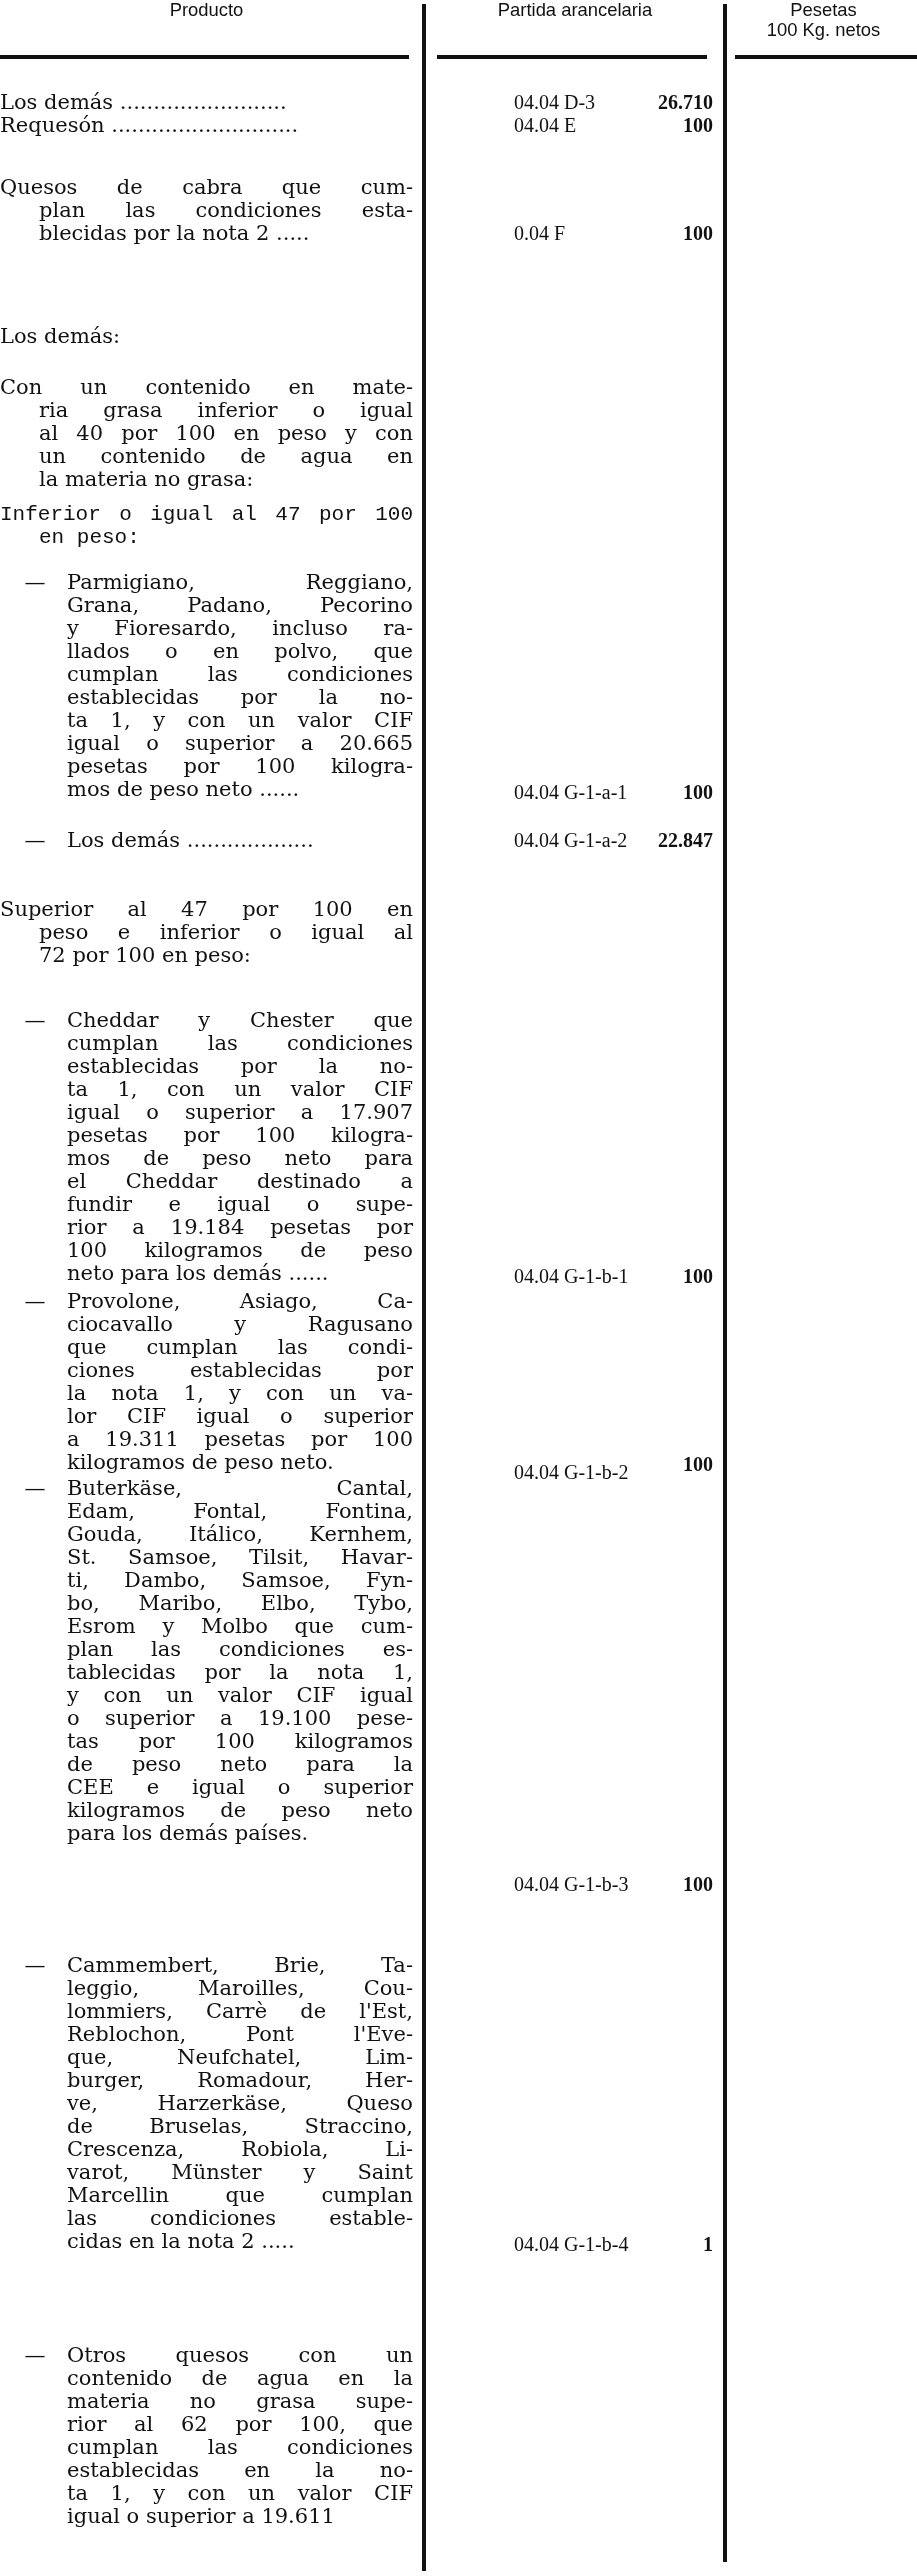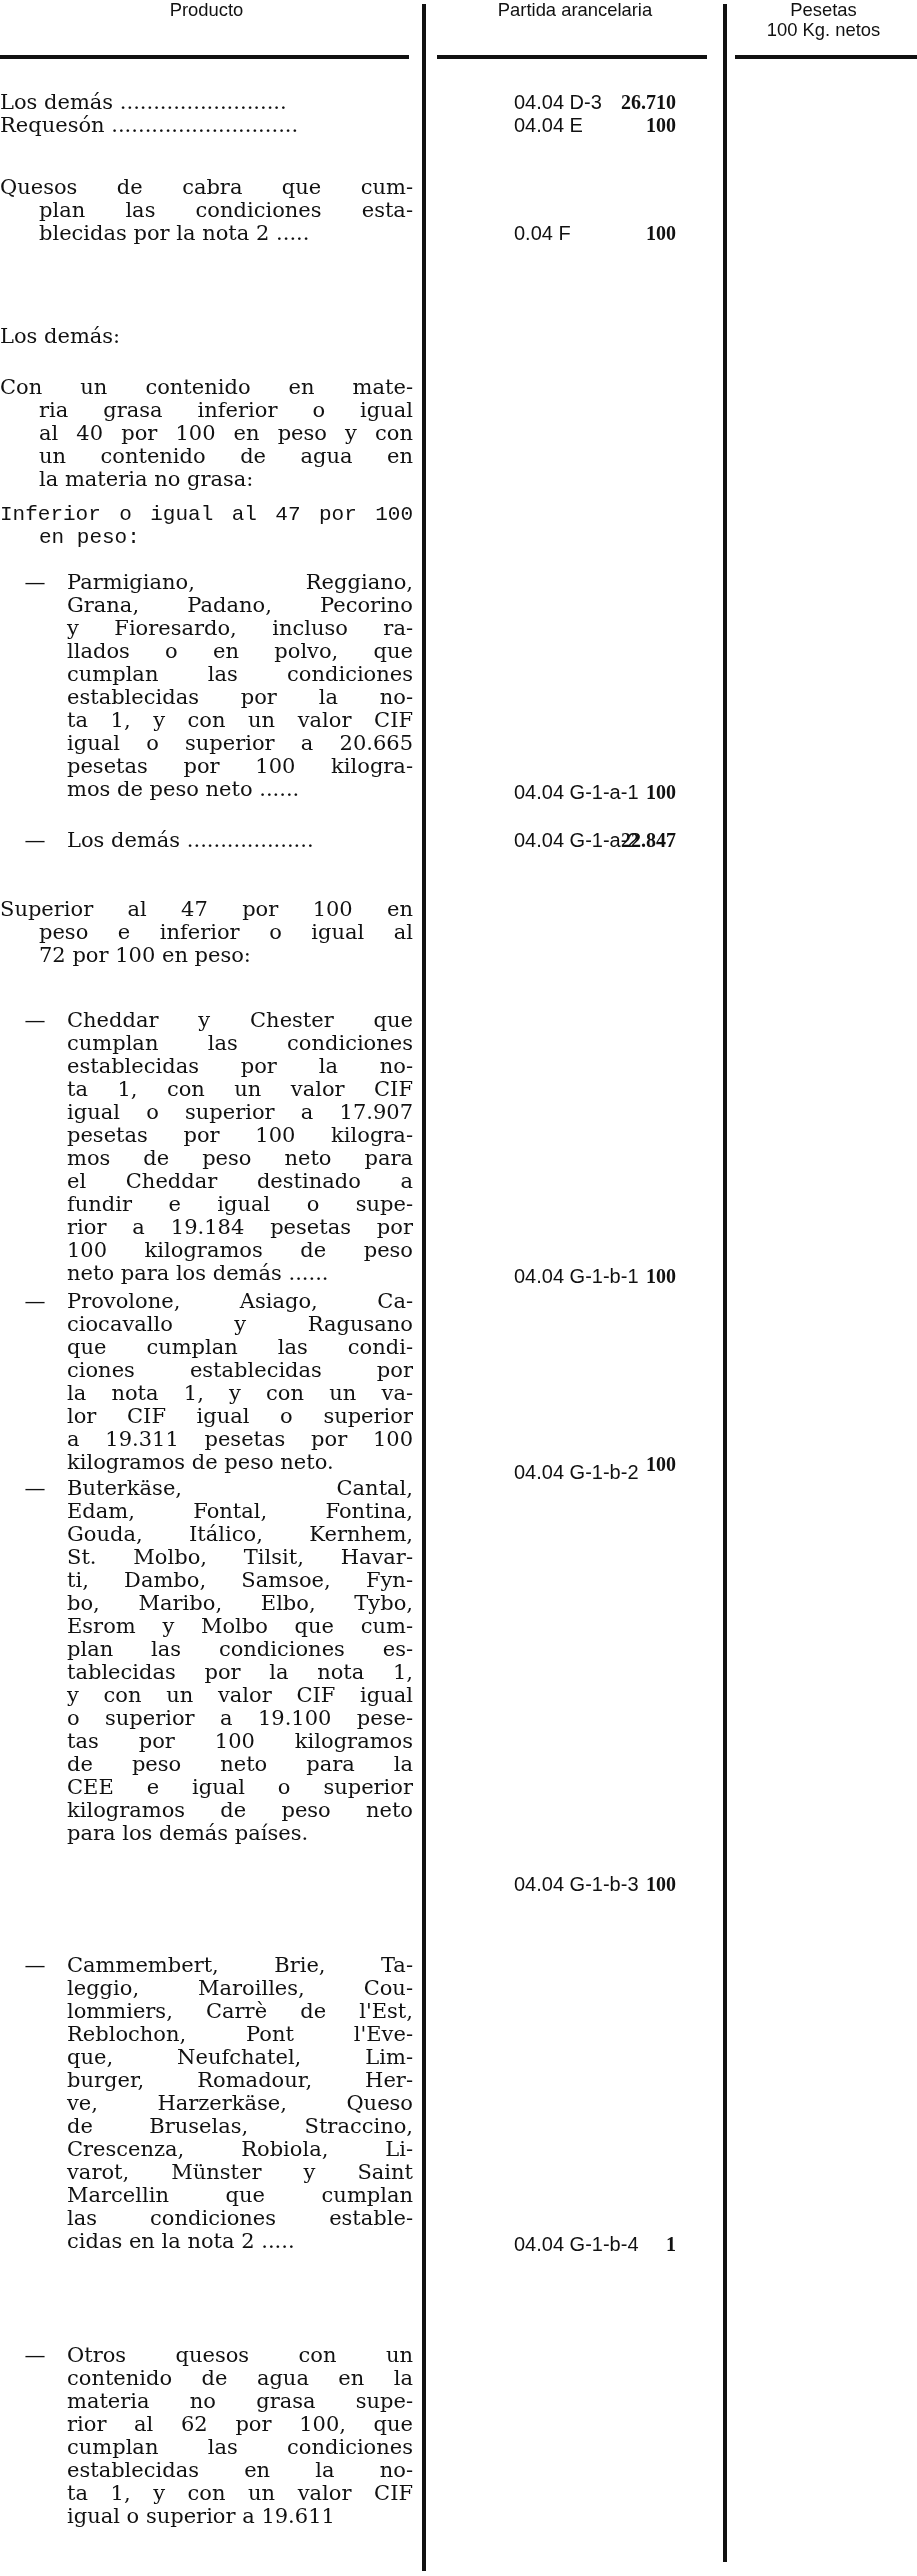--- a/index.html
+++ b/index.html
@@ -1,30 +1,30 @@
 <!DOCTYPE html>
 <html style="font-size:14px"><head>
 <meta charset="utf-8">
 <style>
   html, body { margin:0; padding:0; background:#ffffff; }
   body { width:917px; height:2576px; position:relative; overflow:hidden; color:#111; font-family:"DejaVu Serif", "Liberation Serif", serif; }
-  .page { position:absolute; left:0; top:0; width:729px; height:2576px; }
+  .page { position:absolute; left:0; top:0; width:729px; height:2576px;padding-left:37px; }
   .hdr { position:absolute; top:0; font-family:"Liberation Sans", "DejaVu Sans", sans-serif; font-size:18.4px; text-align:center; line-height:20px; }
   .hdr-prod { left:0; width:413px; }
   .hdr-part { left:430px; width:290px; }
   .hdr-pes { left:730px; width:187px; }
   .rule { position:absolute; top:55px; height:3.5px; background:#111; }
   .vline { position:absolute; top:4.4px; width:3.5px; background:#111; height:2567px; }
   .col-prod { position:absolute; left:0; width:413px; font-size:21px; line-height:23px; }
   .line { white-space:nowrap; overflow:hidden; display:block; height:23px; text-align:justify; text-align-last:justify; }
   .line.last { text-align-last:left; }
   .ind1 { padding-left:39px; }
   .ind2 { padding-left:67px; }
   .dash { position:absolute; left:24.6px; top:0; }
-  .code { position:absolute; left:514px; font-size:20px; line-height:23px; font-family:Liberation Sans, sans-serif; white-space:nowrap; }
+  .code { position:absolute; left:514px; font-size:20px; line-height:23px; font-family:Liberation Serif, serif; white-space:nowrap; }
   .val { position:absolute; right:53px; font-size:20px; line-height:23px; font-family:"Liberation Serif", "DejaVu Serif", serif; font-weight:bold; text-align:left; white-space:nowrap; }
 </style>
 </head>
 <body>
 
 <div class="page">
   <div class="hdr hdr-prod">Producto</div>
   <div class="hdr hdr-part">Partida arancelaria</div>
   <div class="hdr hdr-pes">
     <div>Pesetas</div>
@@ -124,21 +124,21 @@
         <span class="line ind2">a 19.311 pesetas por 100</span>
         <span class="line last ind2">kilogramos de peso neto.</span>
       </div>
       <div class="code" style="top: 1453px; margin-top: 8px;">04.04 G-1-b-2</div>
       <div class="val" style="top: 1453px;">100</div>
       <div class="col-prod" style="top: 1477px;">
         <span class="dash">—</span>
         <span class="line ind2">Buterkäse, Cantal,</span>
         <span class="line ind2">Edam, Fontal, Fontina,</span>
         <span class="line ind2">Gouda, Itálico, Kernhem,</span>
-        <span class="line ind2">St. Molbo, Tilsit, Havar-</span>
+        <span class="line ind2">St. Samsoe, Tilsit, Havar-</span>
         <span class="line ind2">ti, Dambo, Samsoe, Fyn-</span>
         <span class="line ind2">bo, Maribo, Elbo, Tybo,</span>
         <span class="line ind2">Esrom y Molbo que cum-</span>
         <span class="line ind2">plan las condiciones es-</span>
         <span class="line ind2">tablecidas por la nota 1,</span>
         <span class="line ind2">y con un valor CIF igual</span>
         <span class="line ind2">o superior a 19.100 pese-</span>
         <span class="line ind2">tas por 100 kilogramos</span>
         <span class="line ind2">de peso neto para la</span>
         <span class="line ind2">CEE e igual o superior</span>

